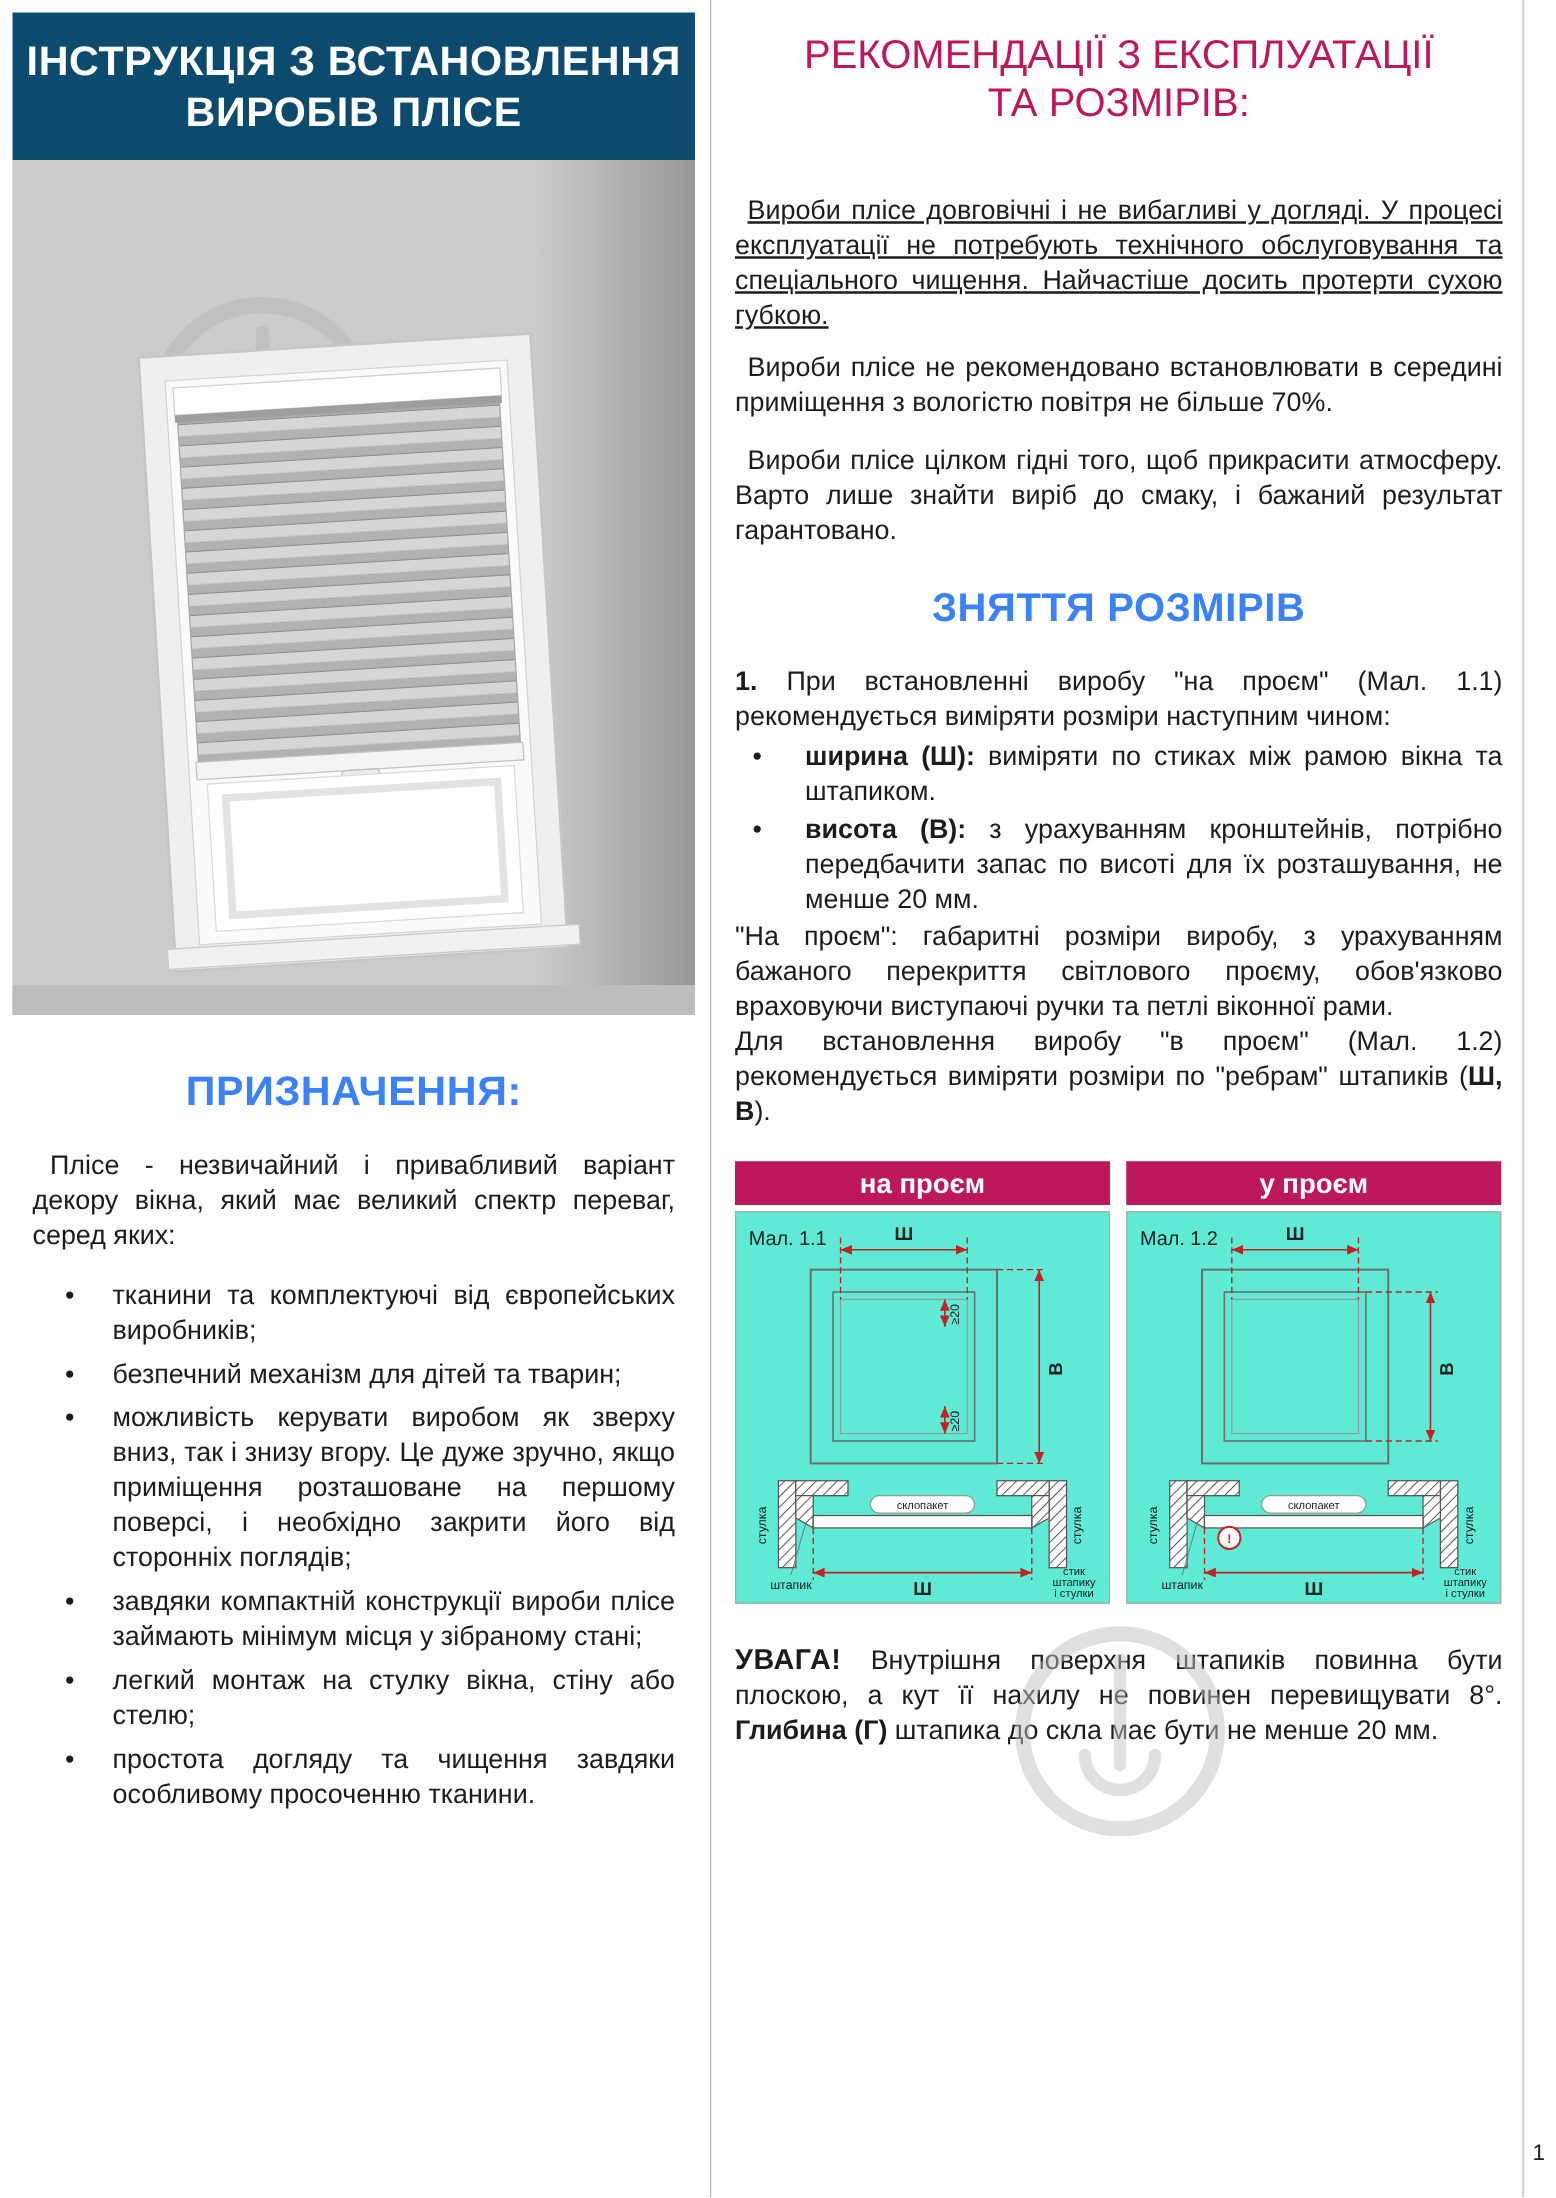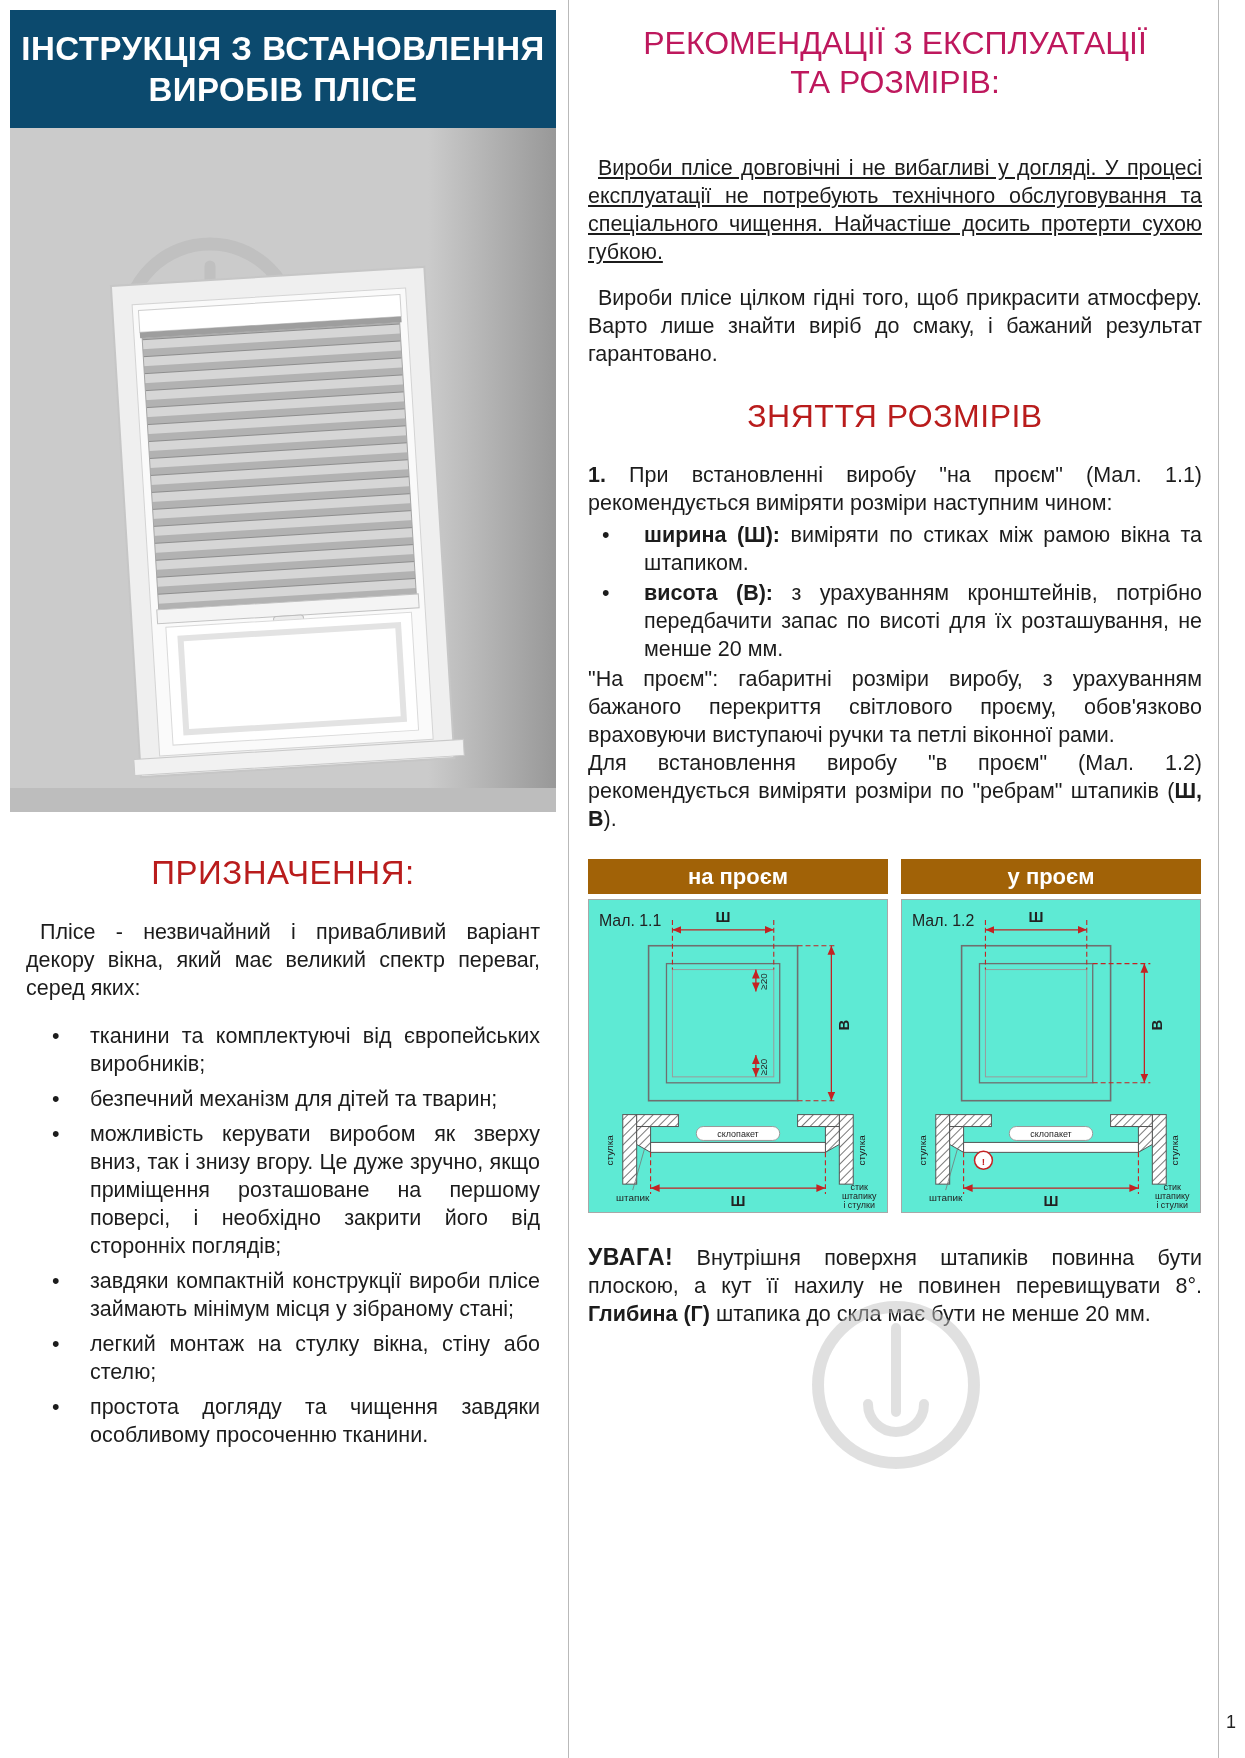--- a/index.html
+++ b/index.html
@@ -17,21 +17,21 @@
   .left-col { position:absolute; left:10px; top:10px; width:546px; }
   .banner {
     height:118px; background:#0c4a6e; color:#ffffff;
     display:flex; flex-direction:column; align-items:center; justify-content:center;
     font-weight:bold; font-size:33px; line-height:1.25; letter-spacing:0.5px; text-align:center;
   }
   .illustration { position:relative; width:546px; height:684px; background:#cbcbcb; }
   .illustration svg { display:block; width:100%; height:100%; }
 
   .section-heading {
-    text-align:center; font-size:33px; font-weight:normal; letter-spacing:0.5px; color:#b91c1c;
+    text-align:center; font-size:33px; font-weight:bold; letter-spacing:0.5px; color:#3b82f6;
   }
   .purpose-heading { margin-top:42px; }
   .purpose-intro {
     margin:26px 16px 0 16px; font-size:21.5px; line-height:28px; text-align:justify; text-indent:14px;
   }
   .purpose-list { list-style:none; margin:20px 16px 0 0; }
   .purpose-list li {
     position:relative; padding-left:80px; margin-bottom:7px;
     font-size:21.5px; line-height:28px; text-align:justify;
   }
@@ -53,21 +53,21 @@
   }
   .measure-list li::before { content:"•"; position:absolute; left:14px; top:0; }
   .p-naproem { margin-top:2px; }
   .p-vproem  { margin-top:0; }
   b.inline { font-weight:bold; }
 
   
   .figures-row { display:flex; gap:13px; margin-top:26px; position:relative; z-index:1; }
   .figure { width:300px; }
   .figure-header {
-    height:35px; background:#a16207; color:#ffffff; font-weight:bold; font-size:22px;
+    height:35px; background:#be185d; color:#ffffff; font-weight:bold; font-size:22px;
     display:flex; align-items:center; justify-content:center;
   }
   .figure-box { margin-top:5px; border:1px solid #a8a8a8; height:314px; background:#5eead4; }
   .figure-box svg { display:block; width:100%; height:100%; }
 
   .attention { margin-top:30px; }
   .attention .label { font-weight:bold; font-size:23px; letter-spacing:0.5px; }
 
   
   svg text { font-family:"Liberation Sans", sans-serif; fill:#222; }
@@ -154,20 +154,21 @@
   </div>
 
   <div class="right-col">
 
     <div class="care-heading">
       <div>РЕКОМЕНДАЦІЇ З ЕКСПЛУАТАЦІЇ</div>
       <div>ТА РОЗМІРІВ:</div>
     </div>
 
     <p class="para p-care1">Вироби плісе довговічні і не вибагливі у догляді. У процесі експлуатації не потребують технічного обслуговування та спеціального чищення. Найчастіше досить протерти сухою губкою.</p>
+    <p class="para p-care2">Вироби плісе не рекомендовано встановлювати в середині приміщення з вологістю повітря не більше 70%.</p>
     <p class="para p-care3">Вироби плісе цілком гідні того, щоб прикрасити атмосферу. Варто лише знайти виріб до смаку, і бажаний результат гарантовано.</p>
 
     <div class="section-heading measure-heading">ЗНЯТТЯ РОЗМІРІВ</div>
 
     <p class="para p-step"><b class="inline">1.</b><span> При встановленні виробу "на проєм" (Мал. 1.1) рекомендується виміряти розміри наступним чином:</span></p>
 
     <ul class="measure-list">
       <li><b class="inline">ширина (Ш):</b><span> виміряти по стиках між рамою вікна та штапиком.</span></li>
       <li><b class="inline">висота (В):</b><span> з урахуванням кронштейнів, потрібно передбачити запас по висоті для їх розташування, не менше 20 мм.</span></li>
     </ul>

